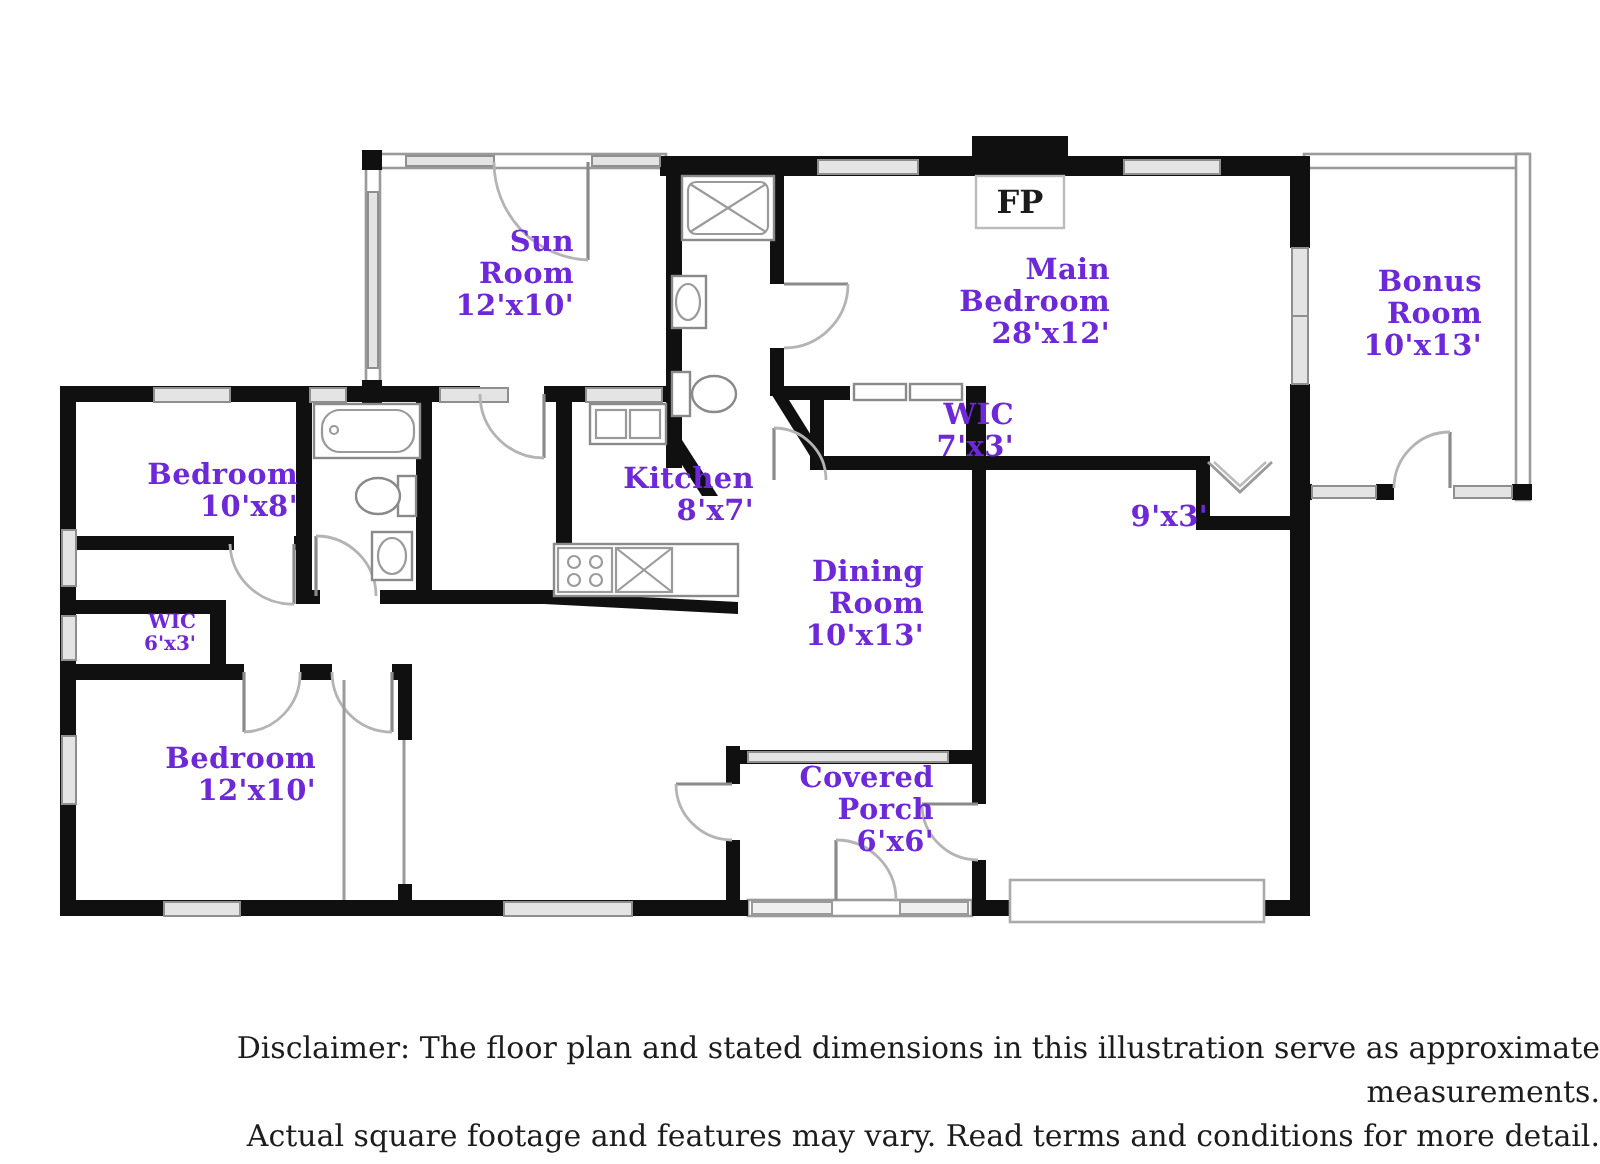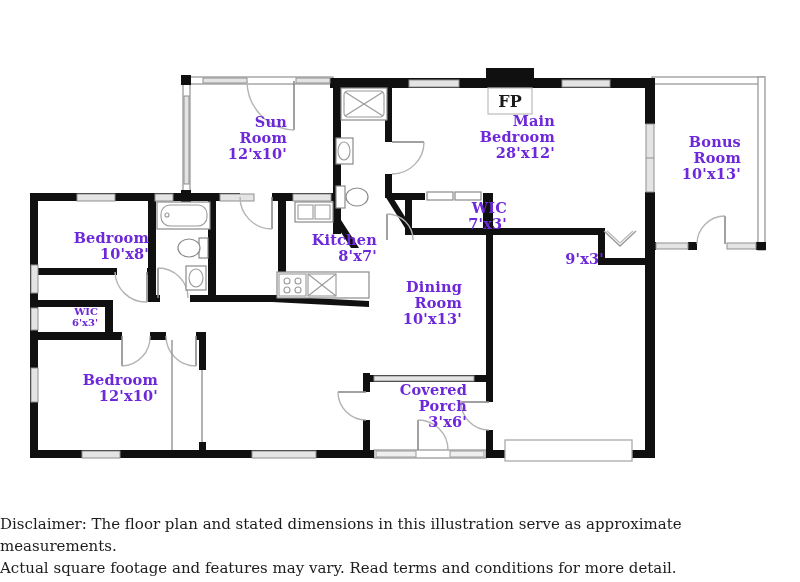--- a/index.html
+++ b/index.html
@@ -14,21 +14,21 @@
   .leaf{stroke:#8a8a8a;stroke-width:1.6;}
   .fix{fill:#ffffff;stroke:#8a8a8a;stroke-width:1.2;}
   .fixl{fill:none;stroke:#9a9a9a;stroke-width:1.1;}
   .room-label{position:absolute;transform:translate(-50%,-50%);text-align:right;
       font-weight:bold;color:#6d28d9;font-size:14.5px;line-height:1.12;letter-spacing:.2px;}
   .room-label .rd{display:block;}
   .room-label .rn{display:block;}
   .label-sm{font-size:10px;letter-spacing:0;}
   .fp-label{position:absolute;transform:translate(-50%,-50%);font-weight:bold;
       color:#1b1b1b;font-size:16px;}
-  .disclaimer{position:absolute;left:0;top:514px;width:800px;text-align:left;
+  .disclaimer{position:absolute;left:0;top:514px;width:800px;text-align:right;
       color:#1c1c1c;font-size:15px;line-height:1.45;}
 </style>
 </head>
 <body>
 
 <div class="stage">
   <svg width="800" height="582" viewBox="0 0 800 582">
 
     <g>
       <rect class="thinwall" x="186" y="77" width="147" height="7"></rect>
@@ -197,21 +197,21 @@
         <line x1="172" y1="340" x2="172" y2="450" stroke="#9a9a9a" stroke-width="1.5"></line>
         <line x1="202" y1="370" x2="202" y2="442" stroke="#9a9a9a" stroke-width="1.5"></line>
       </g>
     </g>
   </svg>
 
   <div class="room-label" style="left:257px;top:138px;width:60px">
       <span class="rn">Sun Room</span>
       <span class="rd">12'x10'</span>
     </div>
-  <div class="room-label" style="left:510px;top:137px;width:90px">
+  <div class="room-label" style="left:510px;top:152px;width:90px">
       <span class="rn">Main Bedroom</span>
       <span class="rd">28'x12'</span>
     </div>
   <div class="room-label" style="left:706px;top:158px;width:70px">
       <span class="rn">Bonus Room</span>
       <span class="rd">10'x13'</span>
     </div>
   <div class="room-label" style="left:94px;top:246px;width:110px">
       <span class="rn">Bedroom</span>
       <span class="rd">10'x8'</span>
@@ -235,21 +235,21 @@
   <div class="room-label label-sm" style="left:68px;top:317px;width:60px">
       <span class="rn">WIC</span>
       <span class="rd">6'x3'</span>
     </div>
   <div class="room-label" style="left:103px;top:388px;width:110px">
       <span class="rn">Bedroom</span>
       <span class="rd">12'x10'</span>
     </div>
   <div class="room-label" style="left:422px;top:406px;width:90px">
       <span class="rn">Covered Porch</span>
-      <span class="rd">3'x6'</span>
+      <span class="rd">6'x6'</span>
     </div>
   <div class="fp-label" style="left:510px;top:101px;">FP</div>
 
   <div class="disclaimer">
     <div>Disclaimer: The floor plan and stated dimensions in this illustration serve as approximate measurements.</div>
     <div>Actual square footage and features may vary. Read terms and conditions for more detail.</div>
   </div>
 </div>
 
 </body></html>

